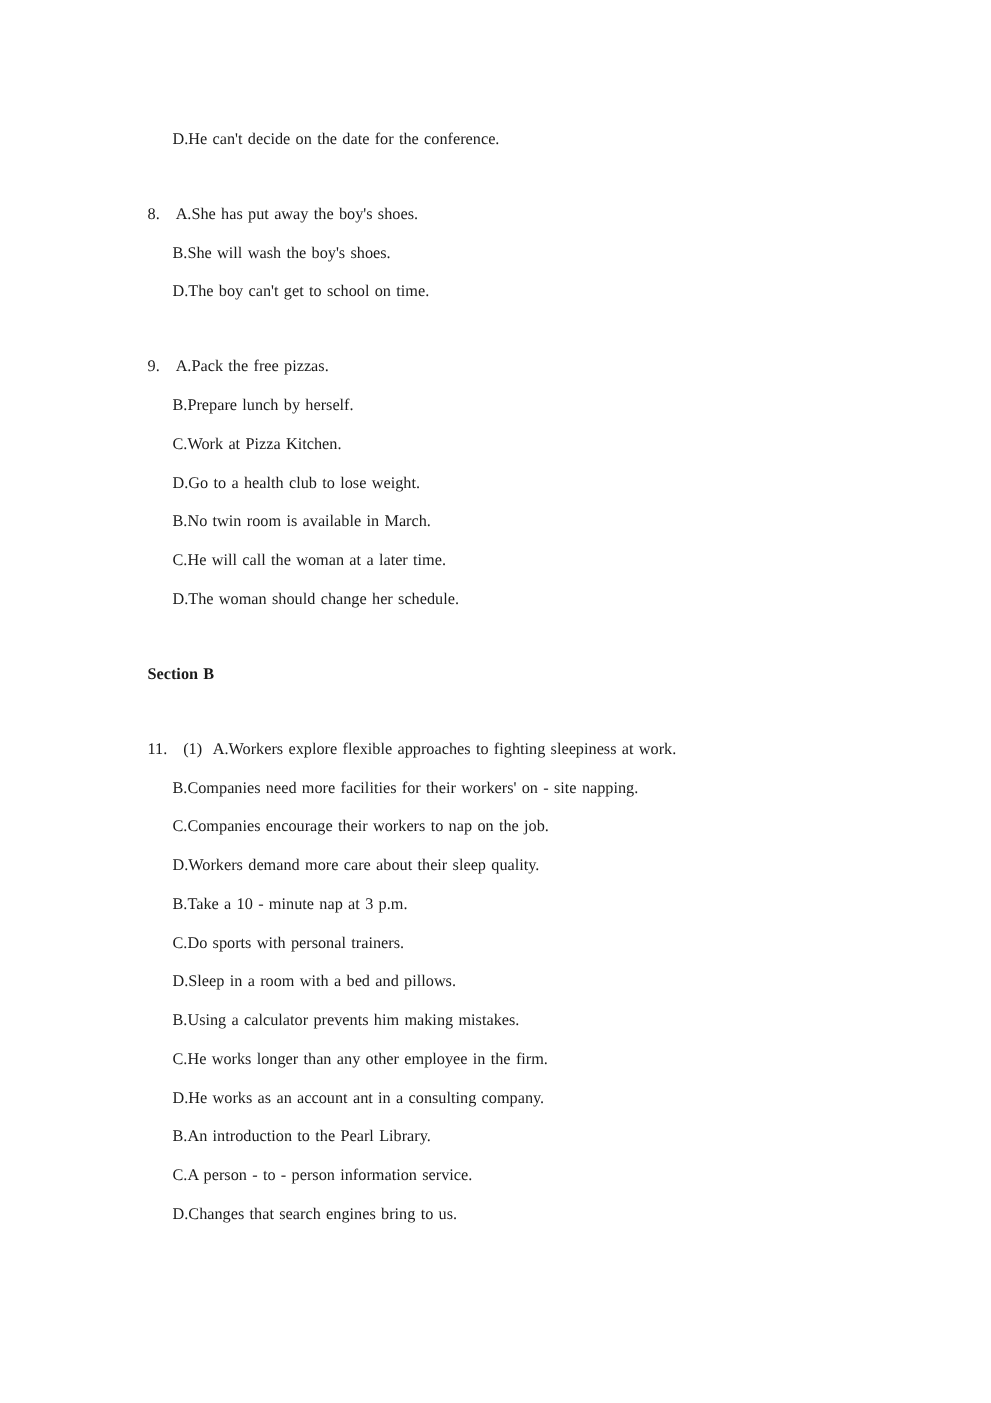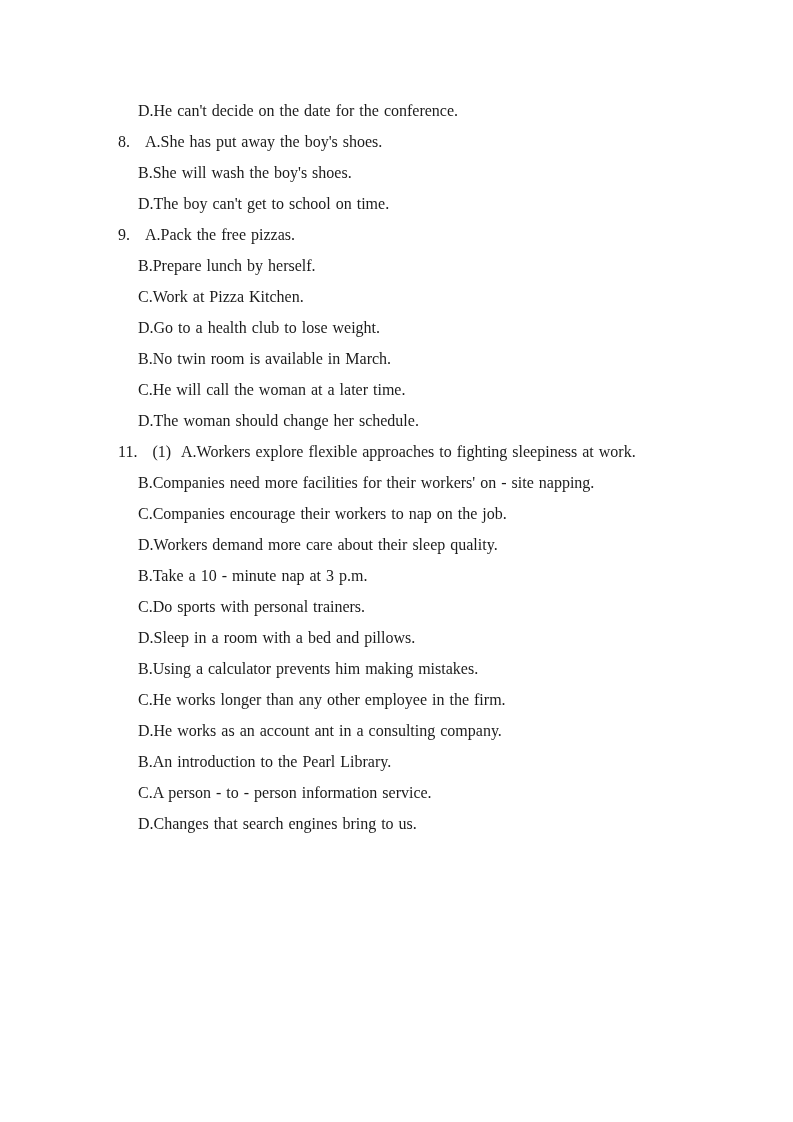--- a/index.html
+++ b/index.html
@@ -5,46 +5,47 @@
   html,body{margin:0;padding:0;}
   body{
     width:793px;height:1122px;background:#ffffff;overflow:hidden;
     font-family:"Liberation Serif","DejaVu Serif",serif;
   }
   .page{
     position:relative;width:793px;height:1122px;background:#ffffff;overflow:hidden;
   }
   .doc{
     padding-top:95px;
-    font-size:16px;
+    font-size:13px;
     line-height:31px;
     color:#1b1b1b;
     word-spacing:1px;
   }
   .line{white-space:nowrap;}
-  .l-q,.l-head{padding-left:118px;}
+  .l-q,.l-head{padding-left:118px;margin-top:29px;}
   .l-opt,.l-part{padding-left:138px;}
   .l-head{font-weight:bold;}
 </style>
 </head>
 <body>
 
 <div class="page">
   <div class="doc">
       <div class="line l-opt"><span>D.He can't decide on the date for the conference.</span></div>
       <div class="line l-q"><span>8.&nbsp;&nbsp;&nbsp;</span><span>A.She has put away the boy's shoes.</span></div>
       <div class="line l-opt"><span>B.She will wash the boy's shoes.</span></div>
       <div class="line l-opt"><span>D.The boy can't get to school on time.</span></div>
       <div class="line l-q"><span>9.&nbsp;&nbsp;&nbsp;</span><span>A.Pack the free pizzas.</span></div>
       <div class="line l-opt"><span>B.Prepare lunch by herself.</span></div>
       <div class="line l-opt"><span>C.Work at Pizza Kitchen.</span></div>
       <div class="line l-opt"><span>D.Go to a health club to lose weight.</span></div>
       <div class="line l-opt"><span>B.No twin room is available in March.</span></div>
       <div class="line l-opt"><span>C.He will call the woman at a later time.</span></div>
       <div class="line l-opt"><span>D.The woman should change her schedule.</span></div>
+      <div class="line l-head"><span>Section B</span></div>
       <div class="line l-q"><span>11.&nbsp;&nbsp;&nbsp;</span><span>(1)&nbsp;&nbsp;</span><span>A.Workers explore flexible approaches to fighting sleepiness at work.</span></div>
       <div class="line l-opt"><span>B.Companies need more facilities for their workers' on&nbsp;-&nbsp;site napping.</span></div>
       <div class="line l-opt"><span>C.Companies encourage their workers to nap on the job.</span></div>
       <div class="line l-opt"><span>D.Workers demand more care about their sleep quality.</span></div>
       <div class="line l-opt"><span>B.Take a 10&nbsp;-&nbsp;minute nap at 3 p.m.</span></div>
       <div class="line l-opt"><span>C.Do sports with personal trainers.</span></div>
       <div class="line l-opt"><span>D.Sleep in a room with a bed and pillows.</span></div>
       <div class="line l-opt"><span>B.Using a calculator prevents him making mistakes.</span></div>
       <div class="line l-opt"><span>C.He works longer than any other employee in the firm.</span></div>
       <div class="line l-opt"><span>D.He works as an account ant in a consulting company.</span></div>

